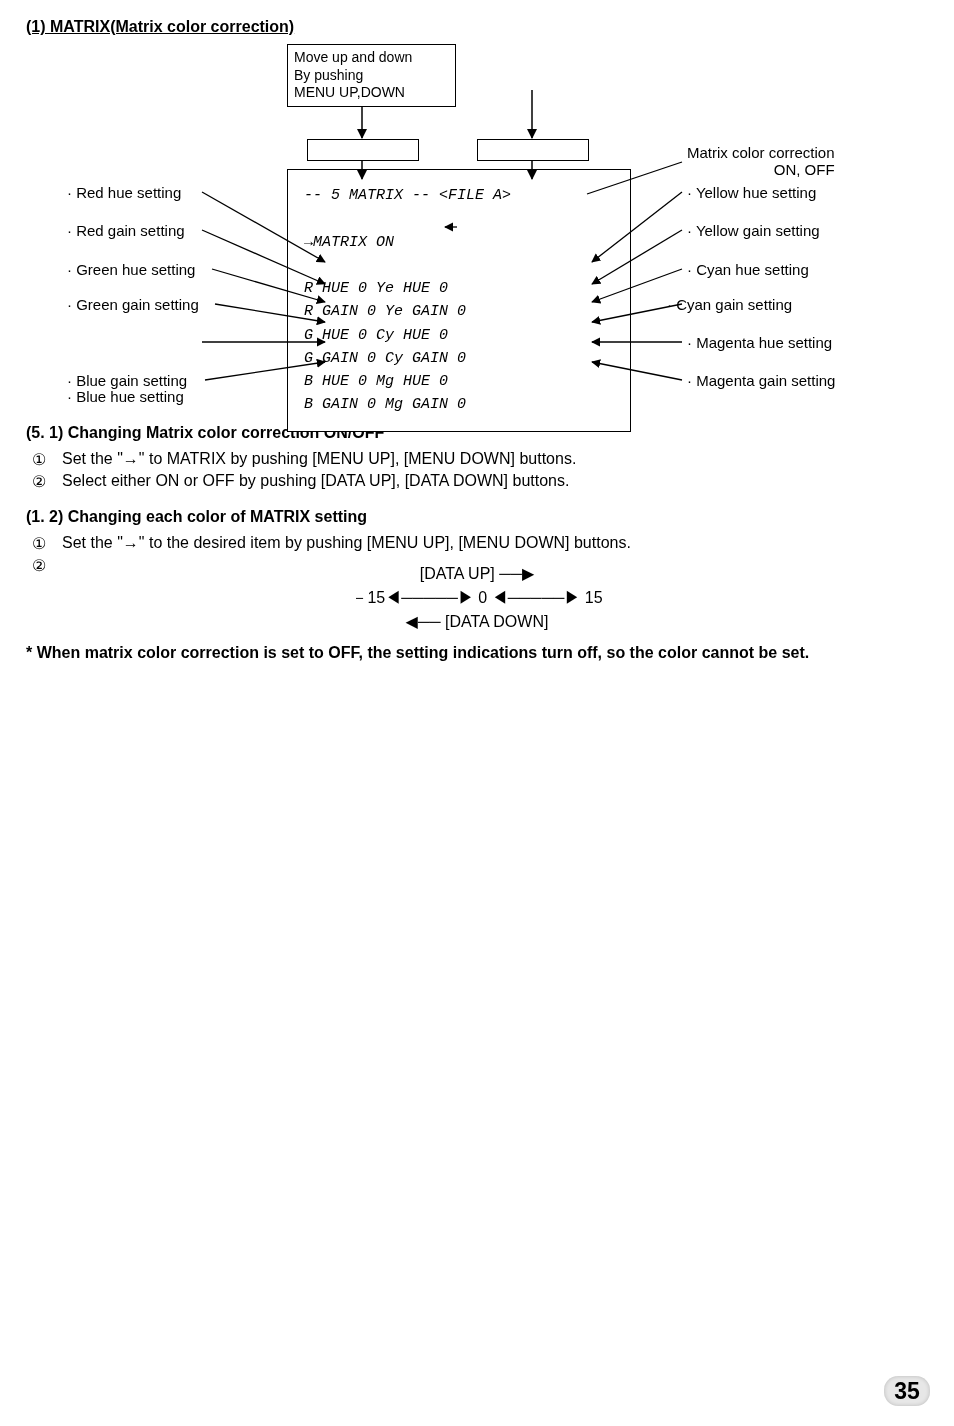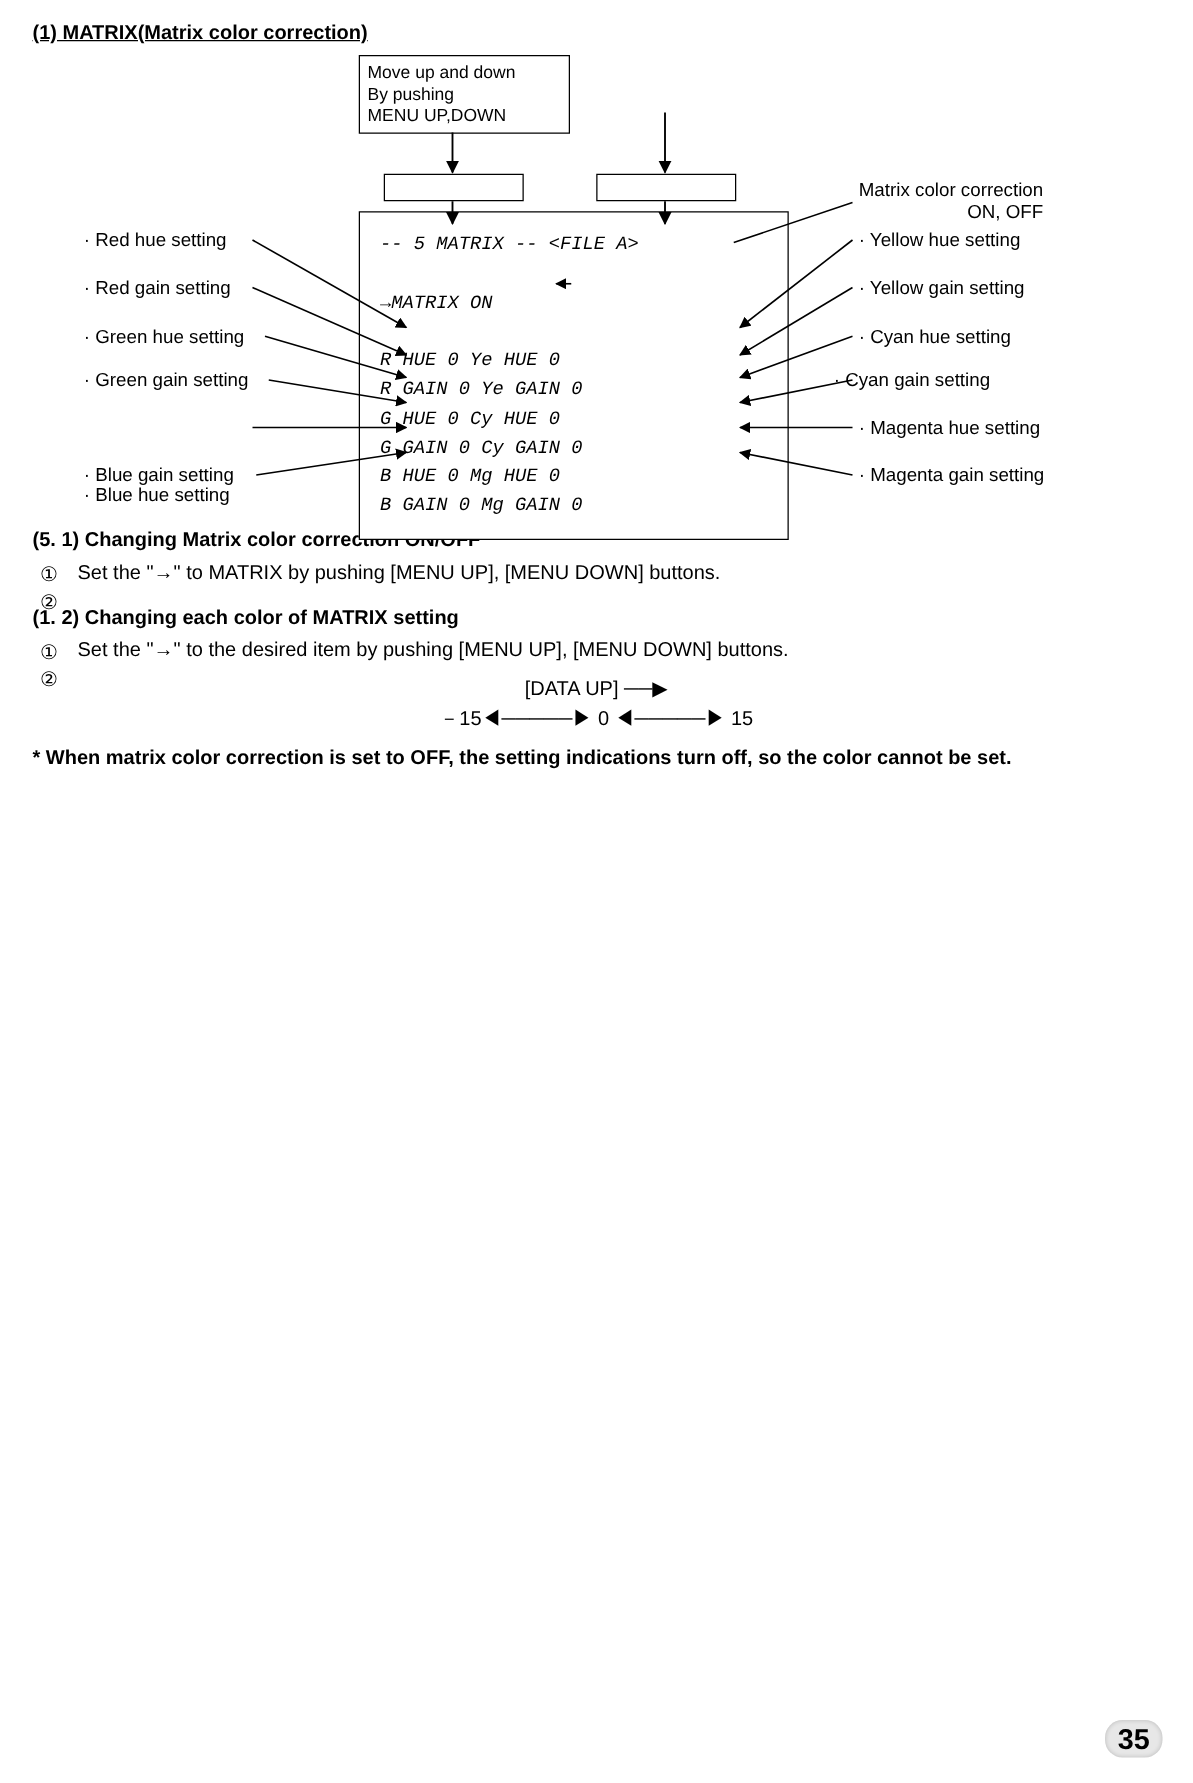--- a/index.html
+++ b/index.html
@@ -173,29 +173,30 @@
     <line x1="655" y1="298" x2="565" y2="298" stroke="#000" stroke-width="1.3" marker-end="url(#ah)"></line>
     <line x1="655" y1="336" x2="565" y2="318" stroke="#000" stroke-width="1.3" marker-end="url(#ah)"></line>
 
     <line x1="430" y1="183" x2="418" y2="183" stroke="#000" stroke-width="1.3" marker-end="url(#ah)"></line>
   </svg>
 </div>
 
 <div class="subsec">(5. 1)  Changing Matrix color correction ON/OFF</div>
 <ol class="steps">
   <li><span class="marker">①</span><span>Set the "→" to MATRIX by pushing [MENU UP], [MENU DOWN] buttons.</span></li>
-  <li><span class="marker">②</span></li>
+  <li><span class="marker">②</span><span>Select either ON or OFF by pushing [DATA UP], [DATA DOWN] buttons.</span></li>
 </ol>
 
 <div class="subsec">(1. 2)  Changing each color of MATRIX setting</div>
 <ol class="steps">
   <li><span class="marker">①</span><span>Set the "→" to the desired item by pushing [MENU UP], [MENU DOWN] buttons.</span></li>
   <li><span class="marker">②</span></li>
 </ol>
 
 <div class="data-range">
   <div>[DATA UP]  ──▶</div>
   <div>－15◀─────▶ 0 ◀─────▶ 15</div>
+  <div>◀── [DATA DOWN]</div>
 </div>
 
 <div class="note">* When matrix color correction is set to OFF, the setting indications turn off, so the color cannot be set.</div>
 
 <div class="page-num">35</div>
 
 </body></html>

